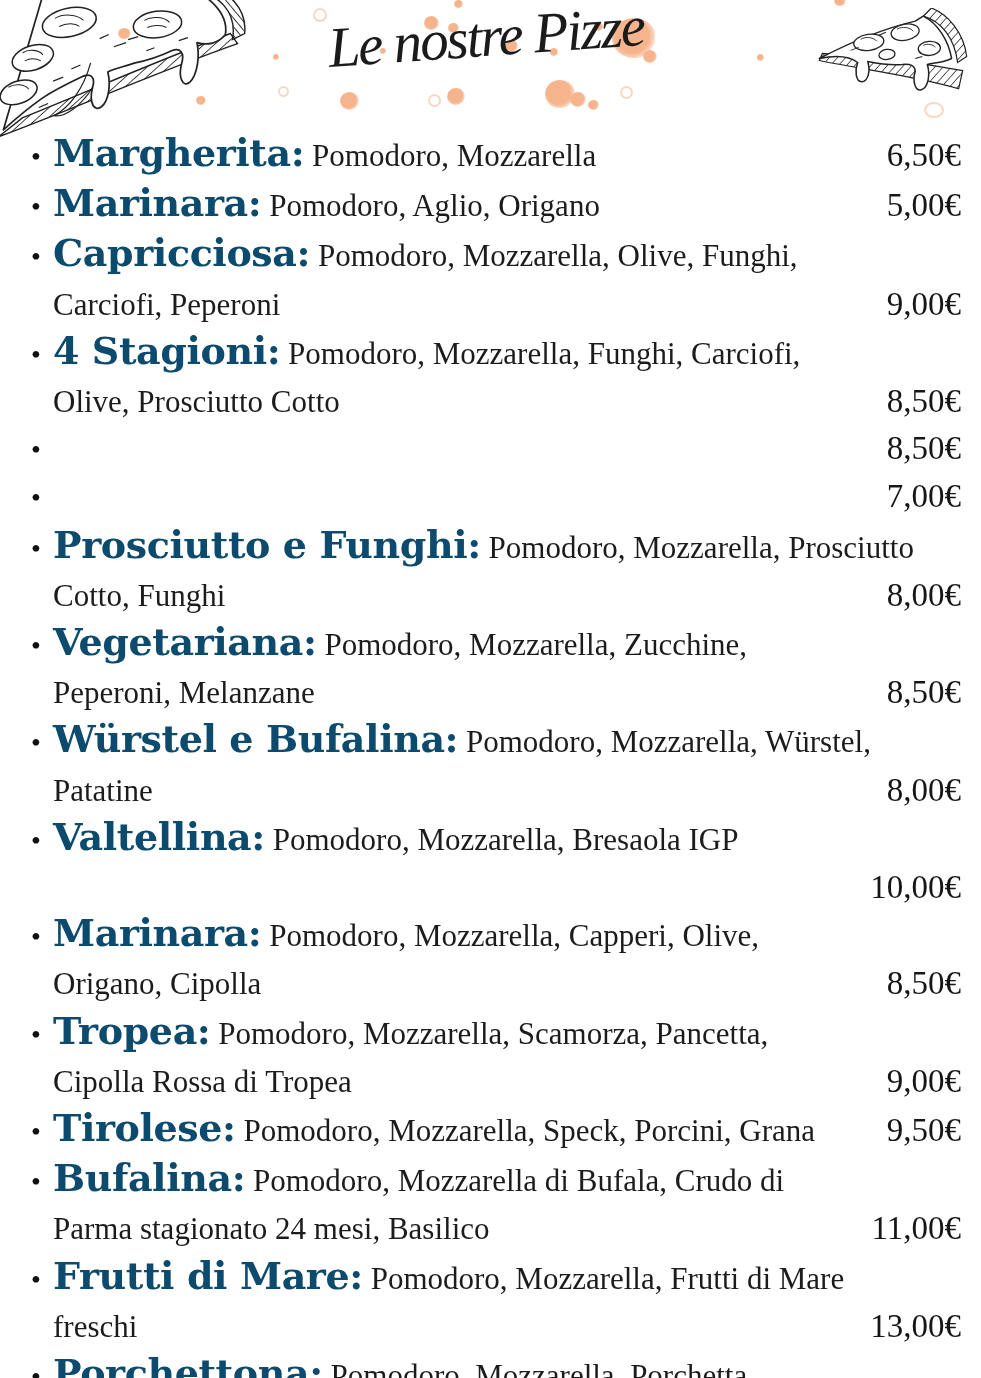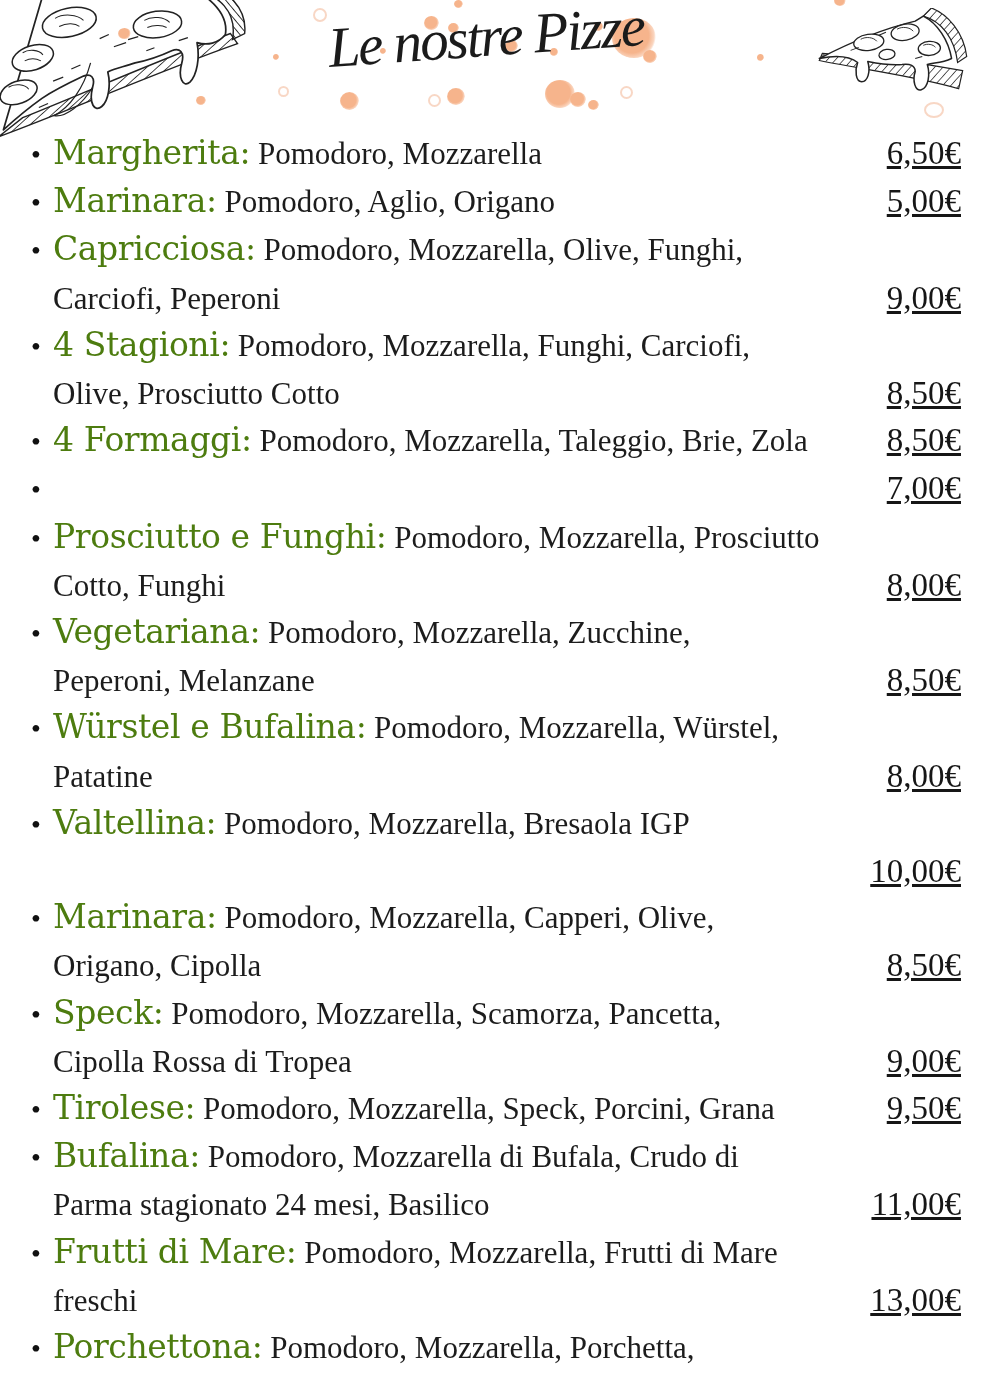--- a/index.html
+++ b/index.html
@@ -46,31 +46,30 @@
   }
   .row{display:flex;align-items:baseline;}
   .bullet{
     flex:none;width:22px;
     font-size:28px;
     color:#111;
   }
   .txt{flex:1 1 auto;white-space:nowrap;padding-right:8px;}
   .nm{
     font-family:"DejaVu Serif", serif;
-    font-weight:400;
-    font-size:33px;
+    font-weight:700;
+    font-size:38px;
     letter-spacing:-0.4px;
-    color:#4d7c0f;
+    color:#0c4a6e;
   }
   .price{
     flex:none;margin-left:auto;
     font-size:33px;
     white-space:nowrap;
     color:#161616;
-    text-decoration:underline;
   }
 </style>
 </head>
 <body>
 
 <div class="page">
 
   <div class="header">
 
     <svg class="pizza-art pizza-left" width="256" height="150" viewBox="0 0 252 148" fill="none" xmlns="http://www.w3.org/2000/svg">
@@ -219,21 +218,20 @@
         </div>
         <div class="row">
           <span class="bullet"></span>
           <span class="txt">Olive, Prosciutto Cotto</span>
           <span class="price">8,50€</span>
         </div>
       </div>
       <div class="item">
         <div class="row">
           <span class="bullet">•</span>
-          <span class="txt"><span class="nm">4 Formaggi:</span> Pomodoro, Mozzarella, Taleggio, Brie, Zola</span>
           <span class="price">8,50€</span>
         </div>
       </div>
       <div class="item">
         <div class="row">
           <span class="bullet">•</span>
           <span class="price">7,00€</span>
         </div>
       </div>
       <div class="item">
@@ -286,21 +284,21 @@
         </div>
         <div class="row">
           <span class="bullet"></span>
           <span class="txt">Origano, Cipolla</span>
           <span class="price">8,50€</span>
         </div>
       </div>
       <div class="item">
         <div class="row">
           <span class="bullet">•</span>
-          <span class="txt"><span class="nm">Speck:</span> Pomodoro, Mozzarella, Scamorza, Pancetta,</span>
+          <span class="txt"><span class="nm">Tropea:</span> Pomodoro, Mozzarella, Scamorza, Pancetta,</span>
         </div>
         <div class="row">
           <span class="bullet"></span>
           <span class="txt">Cipolla Rossa di Tropea</span>
           <span class="price">9,00€</span>
         </div>
       </div>
       <div class="item">
         <div class="row">
           <span class="bullet">•</span>

